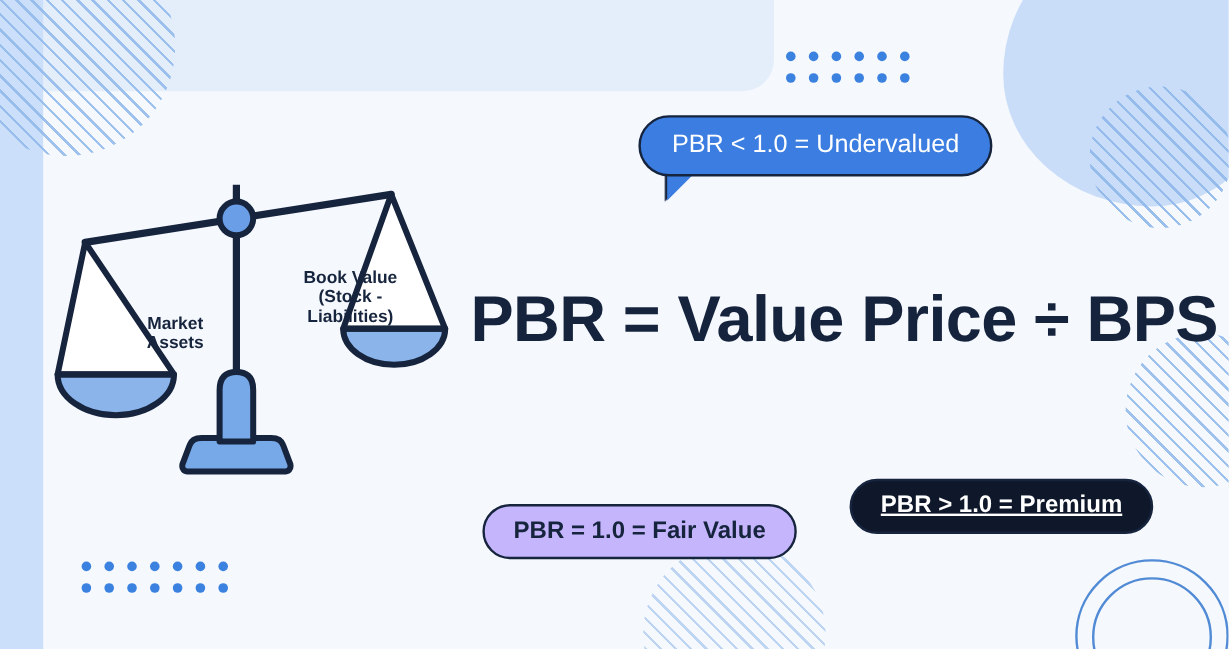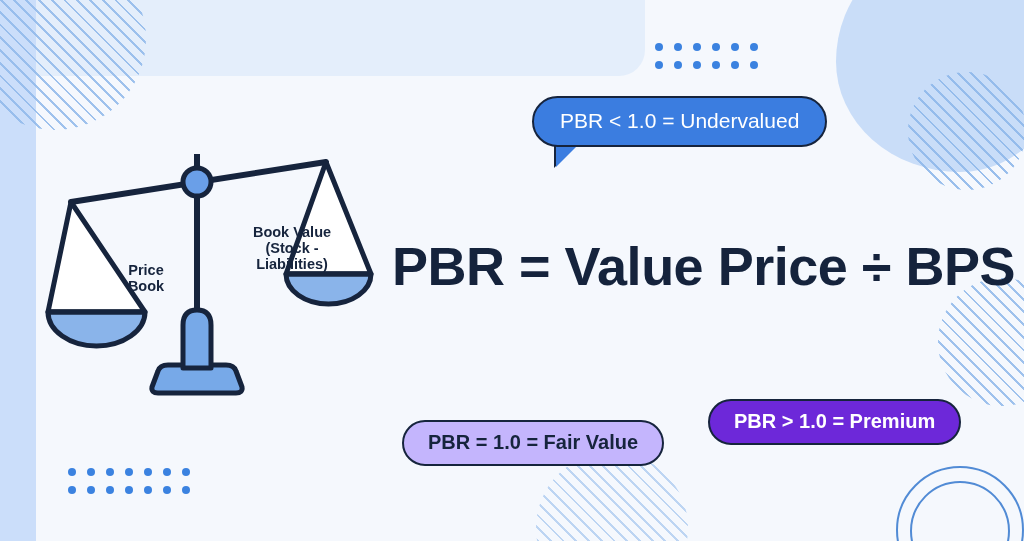--- a/index.html
+++ b/index.html
@@ -46,21 +46,21 @@
   .bubble{position:absolute;left:532px;top:96px;background:#3b7de0;border:2.5px solid #16243d;
           border-radius:26px;padding:11px 26px 12px;color:#ffffff;font-size:21px;font-weight:normal;
           white-space:nowrap;box-sizing:border-box;}
   .bubble-tail{position:absolute;left:556px;top:141px;width:0;height:0;
           border-left:0 solid transparent;border-right:26px solid transparent;
           border-top:26px solid #3b7de0;filter:drop-shadow(-1.5px 1.5px 0 #16243d);}
 
   .pill{position:absolute;border:2.5px solid #16243d;border-radius:24px;
         padding:9px 24px 10px;font-size:20px;font-weight:bold;white-space:nowrap;box-sizing:border-box;}
   .pill-fair{left:402px;top:420px;background:#c4b5fd;color:#16243d;}
-  .pill-prem{left:708px;top:399px;background:#6d28d9;color:#ffffff;}
+  .pill-prem{left:708px;top:399px;background:#0f172a;color:#ffffff;text-decoration:underline;}
 </style>
 </head>
 <body>
 
 <div class="stage">
 
   <div class="bg-top-panel"></div>
   <div class="bg-left-band"></div>
   <div class="blob-tr"></div>
 
@@ -120,22 +120,22 @@
       <line x1="246" y1="134" x2="331" y2="134" stroke="#16243d" stroke-width="5"></line>
 
       <path d="M112 247 L118 231 Q120 225 128 225 L186 225 Q194 225 196 231 L202 247 Q203 253 196 253 L118 253 Q111 253 112 247 Z" fill="#77a9e8" stroke="#16243d" stroke-width="5" stroke-linejoin="round"></path>
 
       <path d="M143 228 L143 185 Q143 170 157 170 Q171 170 171 185 L171 228 Z" fill="#77a9e8" stroke="#16243d" stroke-width="5" stroke-linejoin="round"></path>
 
       <circle cx="157" cy="42" r="14" fill="#6a9fe8" stroke="#16243d" stroke-width="5"></circle>
     </svg>
 
     <div class="pan-label pan-label-left">
-      <div>Price</div>
-      <div>Book</div>
+      <div>Market</div>
+      <div>Assets</div>
     </div>
 
     <div class="pan-label pan-label-right">
       <div>Book Value</div>
       <div>(Stock -</div>
       <div>Liabilities)</div>
     </div>
   </div>
 
   <div class="formula">PBR = Value Price ÷ BPS</div>

